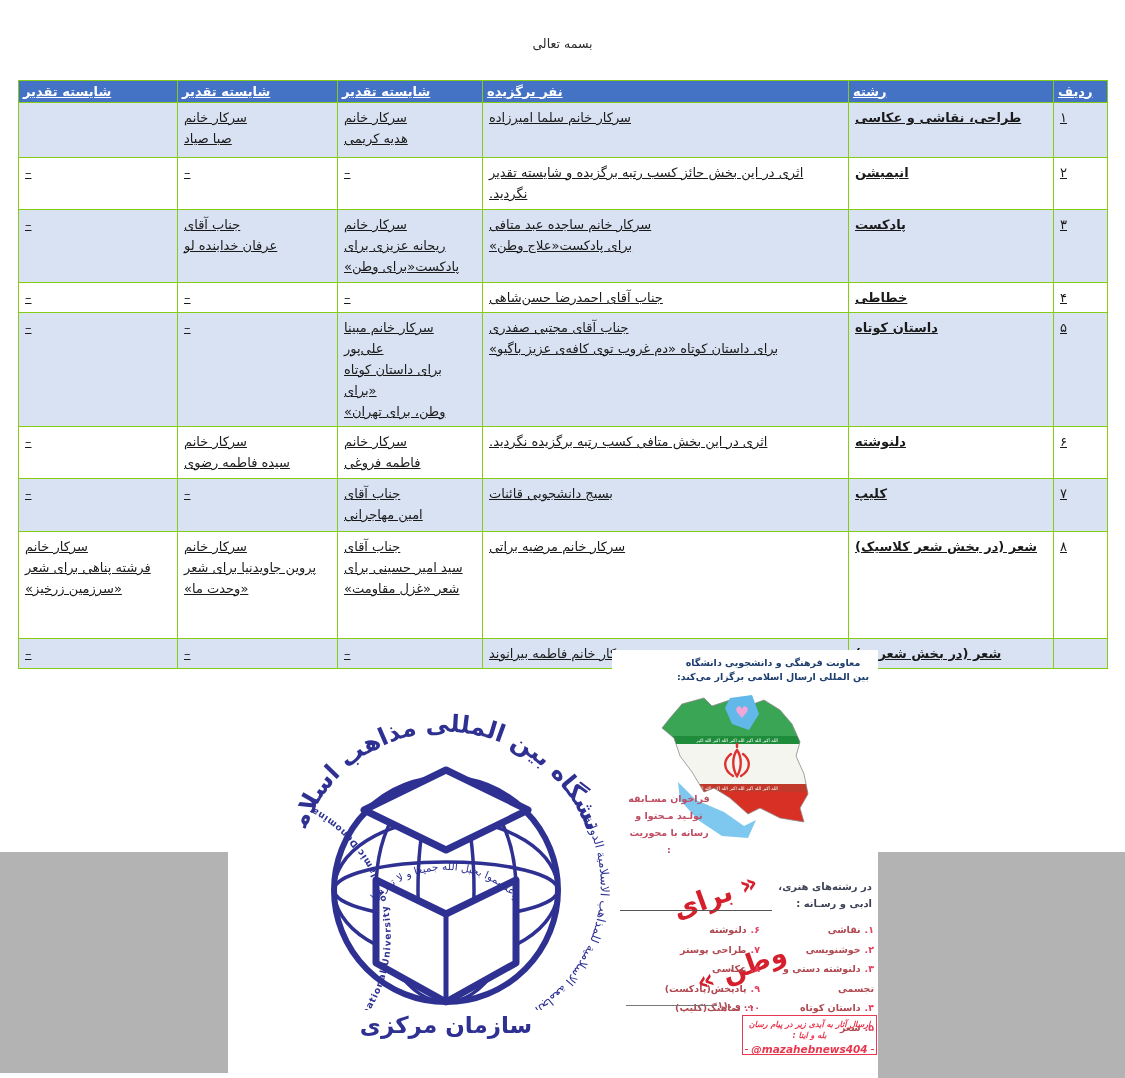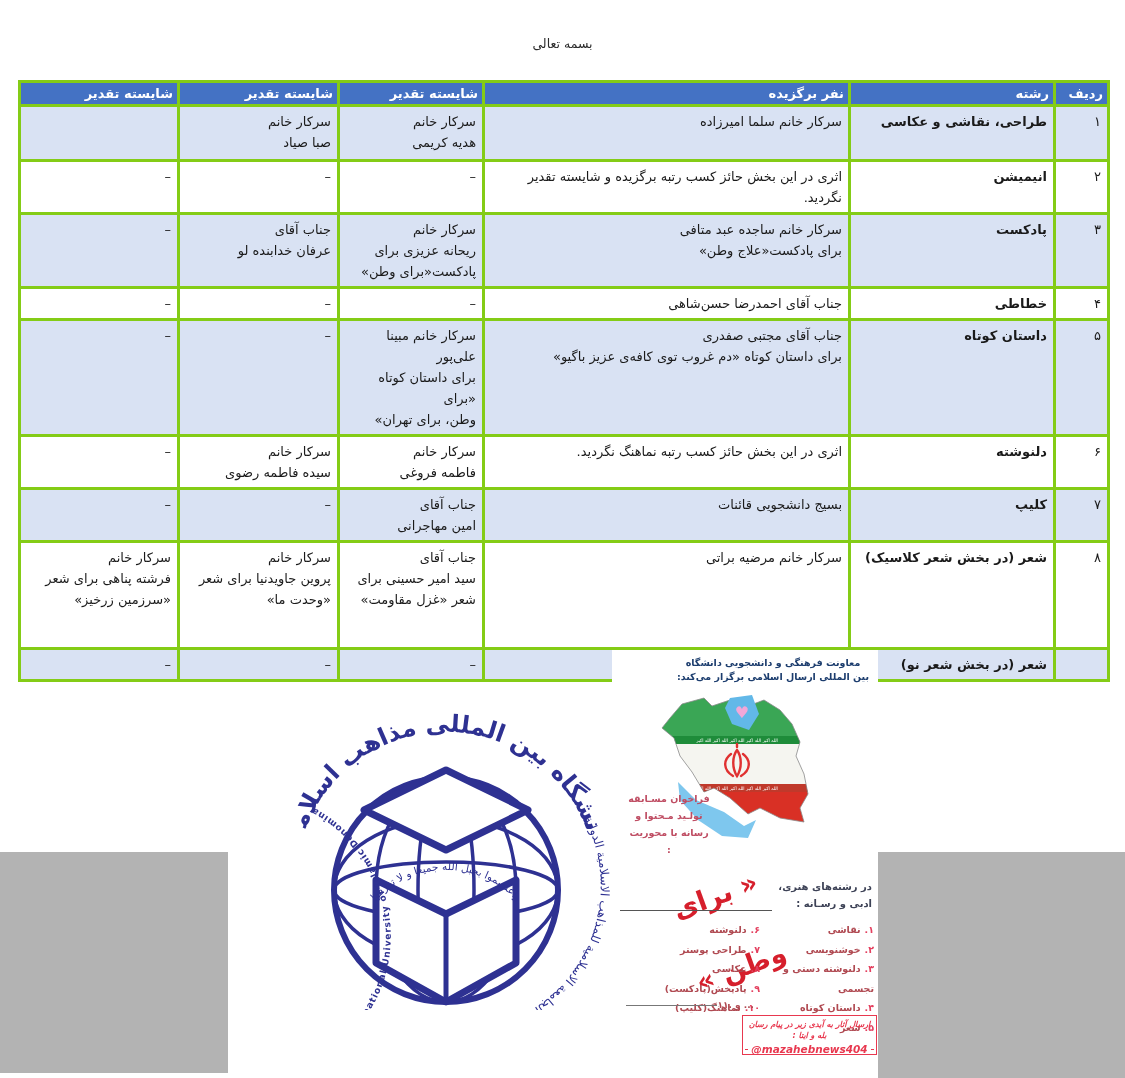--- a/index.html
+++ b/index.html
@@ -7,23 +7,23 @@
        font-family:"DejaVu Sans",sans-serif;}
   .page{position:absolute;inset:0;border-radius:25px;}
 
   
   .bismillah{position:absolute;top:36px;left:0;width:1125px;text-align:center;
              font-size:12.5px;color:#2b2b2b;direction:rtl;}
 
   
   table.awards{position:absolute;top:80px;left:18px;width:1089px;direction:rtl;
                border-collapse:collapse;table-layout:fixed;}
-  table.awards th,table.awards td{border:3px solid #84cc16;text-align:right;
+  table.awards th,table.awards td{border:1px solid #84cc16;text-align:left;
                vertical-align:top;padding:4px 6px;line-height:21px;font-size:13px;
-               color:#1a1a1a;white-space:pre-line;overflow:hidden;}
+               color:#1a1a1a;white-space:pre-line;overflow:hidden;text-decoration:underline;}
   table.awards thead th{background:#4472c4;color:#ffffff;font-weight:bold;
                height:17px;vertical-align:middle;padding:2px 4px;line-height:16px;}
   tr.stripe{background:#d9e2f3;}
   td.cell-field{font-weight:bold;font-size:13.5px;}
   td.cell-num{font-size:13px;padding-top:6px;}
   tr.r1{height:55px}tr.r2{height:52px}tr.r3{height:73px}tr.r4{height:30px}
   tr.r5{height:85px}tr.r6{height:52px}tr.r7{height:53px}tr.r8{height:107px}tr.r9{height:28px}
 
   
   .uni-logo{position:absolute;left:278px;top:658px;width:336px;height:402px;}
@@ -140,21 +140,21 @@
 برای داستان کوتاه «دم غروب توی کافه‌ی عزیز باگیو»</td>
         <td>سرکار خانم مبینا علی‌پور
 برای داستان کوتاه «برای
 وطن، برای تهران»</td>
         <td>–</td>
         <td>–</td>
       </tr>
       <tr class="r6">
         <td class="cell-num">۶</td>
         <td class="cell-field">دلنوشته</td>
-        <td>اثری در این بخش  حائز کسب رتبه نماهنگ نگردید.</td>
+        <td>اثری در این بخش  متافی کسب رتبه برگزیده نگردید.</td>
         <td>سرکار خانم
 فاطمه فروغی</td>
         <td>سرکار خانم
 سیده فاطمه رضوی</td>
         <td>–</td>
       </tr>
       <tr class="r7 stripe">
         <td class="cell-num">۷</td>
         <td class="cell-field">کلیپ</td>
         <td>بسیج دانشجویی قائنات</td>
@@ -217,20 +217,21 @@
       <text font-size="12" fill="#2e3192">
         <textPath href="#arcRight" startOffset="50%" text-anchor="middle">الجامعة الاسلامية للمذاهب الاسلامية الدولية</textPath>
       </text>
       <text font-size="9" letter-spacing="1" font-weight="bold" fill="#2e3192">
         <textPath href="#arcLeft" startOffset="50%" text-anchor="middle">International University of Islamic Denominations</textPath>
       </text>
       <text font-size="10.5" fill="#2e3192">
         <textPath href="#arcVerse" startOffset="50%" text-anchor="middle">واعتصموا بحبل الله جمیعا و لا تفرقوا</textPath>
       </text>
     </svg>
+    <div class="org-central">سازمان مرکزی</div>
   </div>
 
   <div class="poster">
     <div class="p-org">
       <div>معاونت فرهنگی و دانشجویی دانشگاه</div>
       <div>بین المللی ارسال اسلامی برگزار می‌کند:</div>
     </div>
 
     <div class="p-map">
       <svg width="170" height="162" viewBox="0 0 170 162">

